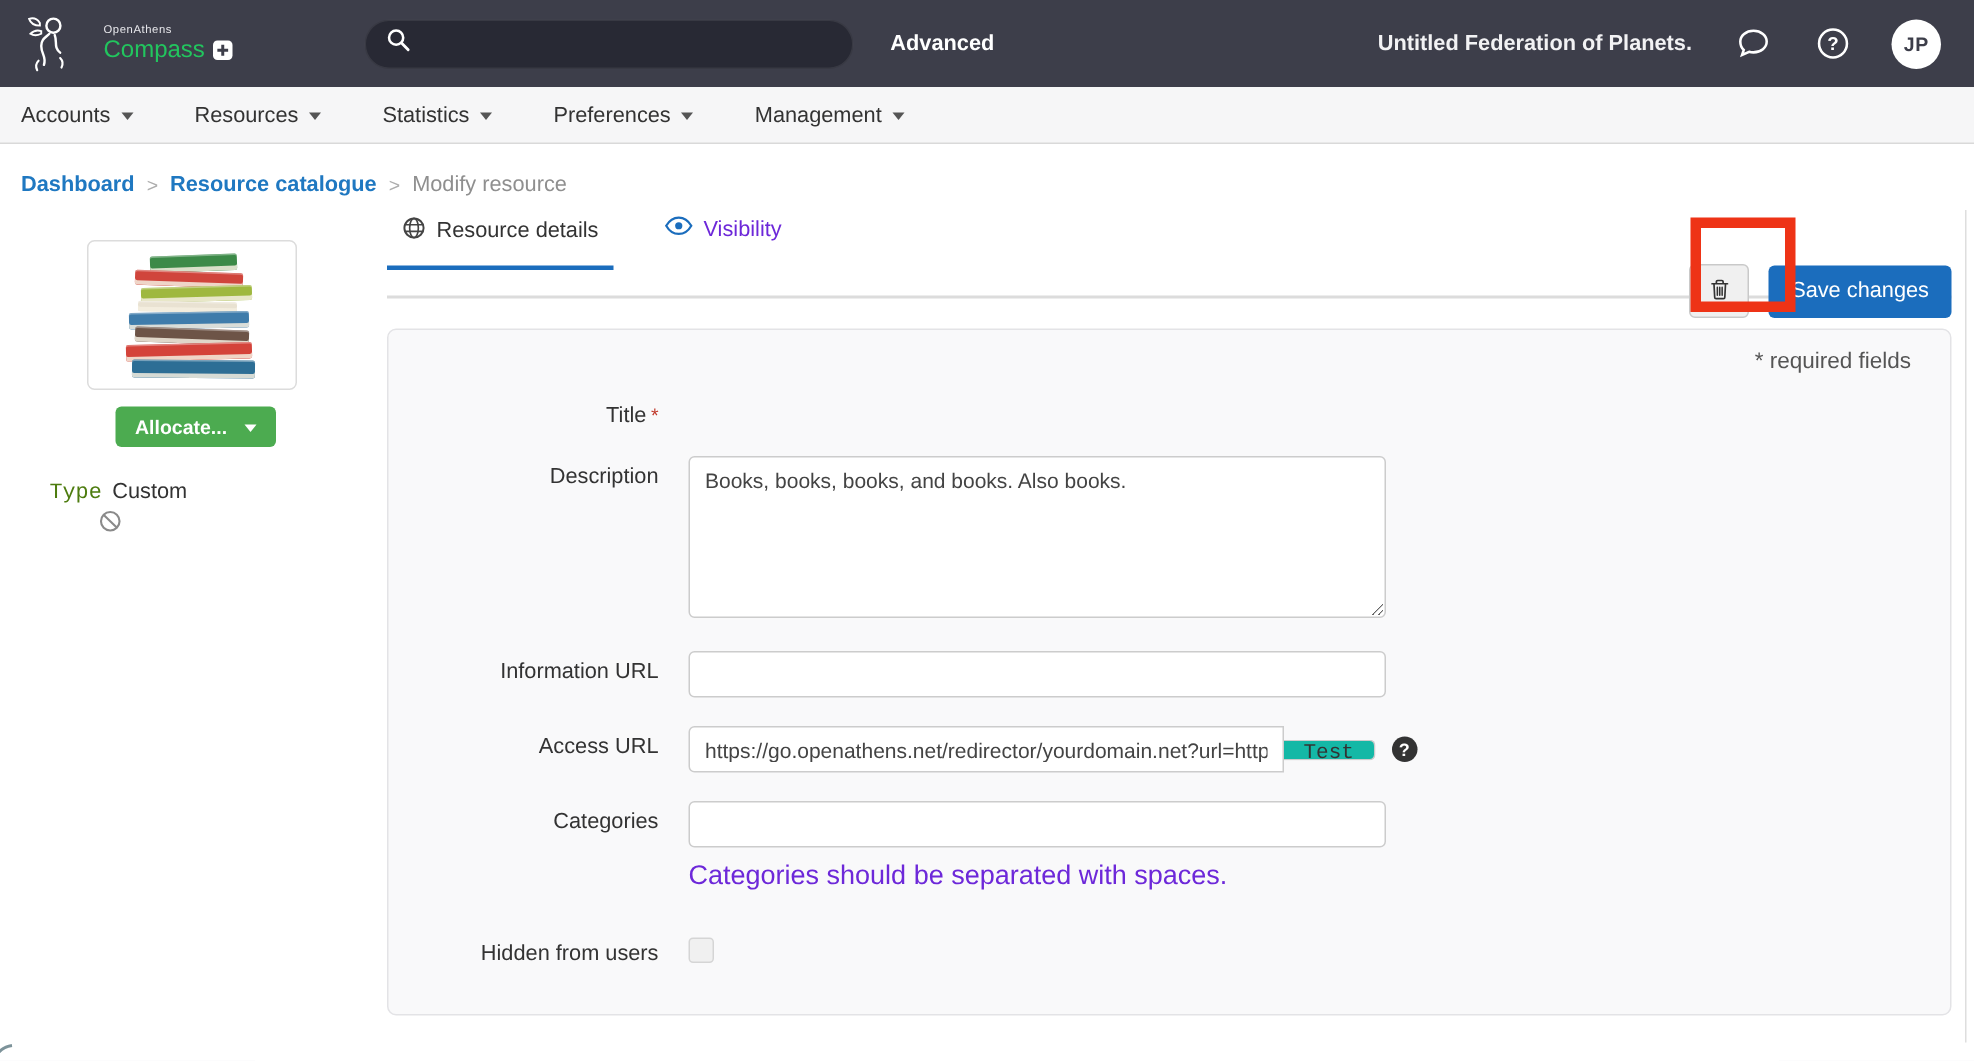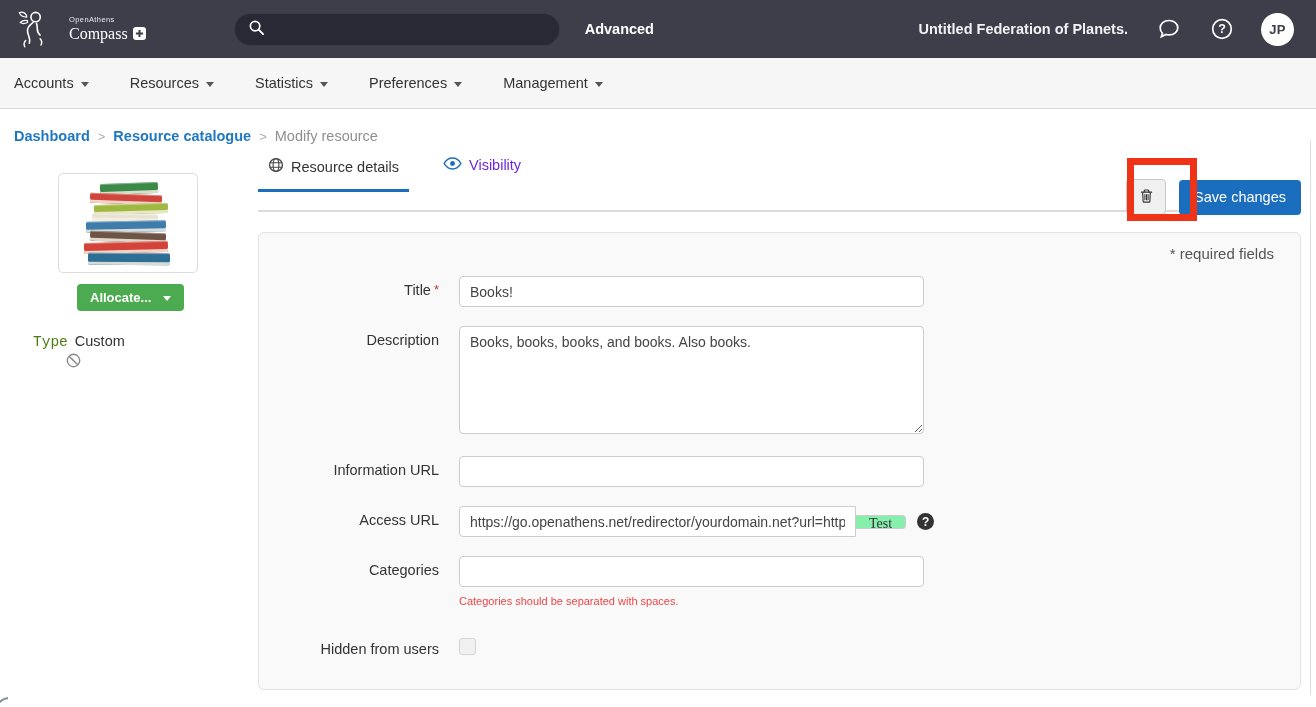--- a/index.html
+++ b/index.html
@@ -12,21 +12,21 @@
 
   
   .topbar {
     height:58px; background:#3d3e4a;
     display:flex; align-items:center; padding:0 22px 0 14px;
   }
   .brand { display:flex; align-items:center; gap:19px; color:#fff; }
   .brand-text { display:flex; flex-direction:column; line-height:1.05; }
   .brand-small { font-size:7.5px; letter-spacing:.4px; color:#e8e8ec; margin-bottom:2px; }
   .brand-row { display:flex; align-items:center; gap:5px; }
-  .brand-name { font-size:16px; font-weight:400; color:#ffffff;font-family:Liberation Serif, serif; }
+  .brand-name { font-size:16px; font-weight:400; color:#22c55e; }
   .plus-badge { width:13px; height:13px; background:#fff; border-radius:3px;
     display:flex; align-items:center; justify-content:center; }
   .plus-badge svg { display:block; }
   .search-pill {
     margin-left:88px; width:326px; height:33px; border-radius:17px;
     background:#282934; border:1px solid rgba(255,255,255,.08);
     display:flex; align-items:center; padding:0 13px;
   }
   .search-pill input {
     flex:1; background:transparent; border:none; outline:none;
@@ -37,21 +37,21 @@
   .org-name { margin-left:auto; color:#f2f2f4; font-size:14.5px; font-weight:600; }
   .top-icon { margin-left:29px; cursor:pointer; display:flex; align-items:center; }
   .avatar {
     margin-left:27px; width:33px; height:33px; border-radius:50%;
     background:#fff; color:#3d3e4a; font-size:13px; font-weight:700;
     display:flex; align-items:center; justify-content:center; cursor:pointer; letter-spacing:.3px;
   }
 
   
   .menubar {
-    height:51px; background:#f6f6f7; border-bottom:1px solid #d9d9d9;
+    height:38px; background:#f6f6f7; border-bottom:1px solid #d9d9d9;
     display:flex; align-items:center; padding:0 14px;
   }
   .menu-item { display:flex; align-items:center; margin-right:41px; font-size:14.5px; color:#333; cursor:pointer; }
   .caret-down { width:0; height:0; border-left:4px solid transparent; border-right:4px solid transparent;
     border-top:5px solid #555; margin-left:7px; margin-top:2px; }
 
   
   .breadcrumb { padding:19px 14px 13px 14px; font-size:14.5px; display:flex; align-items:center; }
   .crumb-link { color:#1f78c1; font-weight:600; cursor:pointer; }
   .crumb-sep { color:#adadad; margin:0 8px; font-size:13px; }
@@ -90,21 +90,21 @@
   }
   .tab {
     display:flex; align-items:center; gap:7px;
     padding:0 10px 13px 10px; margin-bottom:-2px; cursor:pointer;
     font-size:14.5px; border-bottom:3px solid transparent;
   }
   .tab.active { color:#333; border-bottom-color:#1b6dbd; }
   .tab.inactive { color:#6d28d9; margin-left:24px; }
 
   
-  .actions { position:absolute; top:22px; right:15px; display:flex; align-items:center; z-index:5; }
+  .actions { position:absolute; top:32px; right:15px; display:flex; align-items:center; z-index:5; }
   .trash-btn {
     width:40px; height:36px; background:#f0f0f0; border:1px solid #c9c9c9;
     border-radius:4px; cursor:pointer; display:flex; align-items:center; justify-content:center;
     margin-right:13px;
   }
   .save-btn {
     height:35px; padding:0 15px; background:#1b6dbd; border:none; border-radius:4px;
     color:#fff; font-size:14.5px; font-family:"Liberation Sans",sans-serif; cursor:pointer;
   }
   .annotation-box {
@@ -126,30 +126,30 @@
   }
   .req-mark { color:#c0392b; margin-left:3px; font-size:13px; vertical-align:top; }
   .text-input {
     width:465px; height:31px; background:#fff; border:1px solid #cccccc; border-radius:4px;
     padding:0 10px; font-size:14px; color:#444; font-family:"Liberation Sans",sans-serif; outline:none;
   }
   textarea.text-input { height:108px; padding:6px 10px; line-height:1.35; }
   .input-group { display:flex; align-items:center; }
   .input-group .text-input { width:397px; border-radius:4px 0 0 4px; }
   .test-btn {
-    height:14px; padding:0 13px; background:#86efac; border:1px solid #cccccc; border-left:none;
+    height:14px; padding:0 13px; background:#14b8a6; border:1px solid #cccccc; border-left:none;
     border-radius:0 4px 4px 0; font-size:14px; color:#333; cursor:pointer;
-    font-family:Liberation Serif, serif;
+    font-family:Liberation Mono, monospace;
   }
   .help-circle {
     margin-left:11px; width:17px; height:17px; border-radius:50%; background:#333;
     color:#fff; font-size:12px; font-weight:700; display:flex; align-items:center; justify-content:center;
     cursor:pointer;
   }
-  .field-help { font-size:11px; color:#ef4444; margin-top:8px; }
+  .field-help { font-size:18px; color:#6d28d9; margin-top:8px; }
   .row-hidden { margin-top:28px; margin-bottom:0; }
   .checkbox {
     appearance:none; -webkit-appearance:none; width:17px; height:17px; margin-top:3px;
     background:#f0f0f0; border:1px solid #d5d5d5; border-radius:3px; cursor:pointer;
   }
 
   
   .edge-line { position:absolute; left:1310px; top:140px; width:1px; height:555px; background:#dedede; }
   .footer-fragment { position:absolute; left:-6px; bottom:-8px; }
 </style>
@@ -311,21 +311,20 @@
     </div>
     <div class="annotation-box"></div>
 
     <section class="panel">
       <div class="required-note">* required fields</div>
 
       <div class="form-row">
         <label class="form-label">
           <span>Title</span><span class="req-mark">*</span>
         </label>
-        <input class="text-input" type="text" value="Books!" style="">
       </div>
 
       <div class="form-row">
         <label class="form-label">Description</label>
         <textarea class="text-input" style="">Books, books, books, and books. Also books.</textarea>
       </div>
 
       <div class="form-row" style="margin-top:22px;">
         <label class="form-label">Information URL</label>
         <input class="text-input" type="text" value="" style="">

